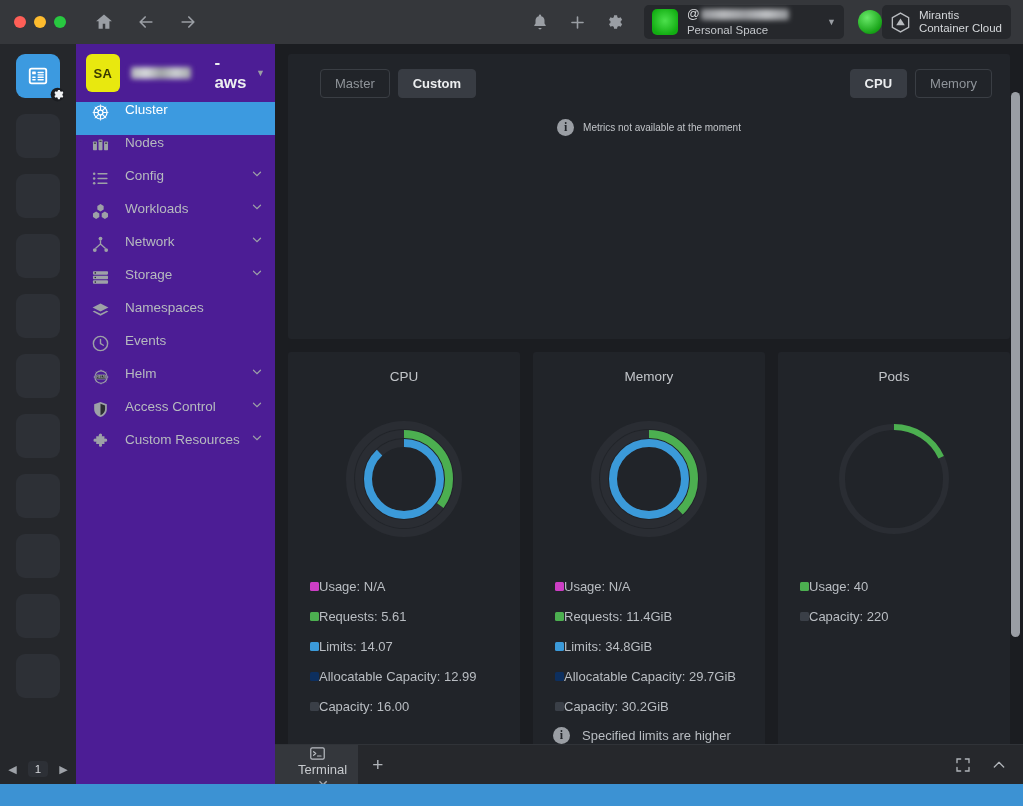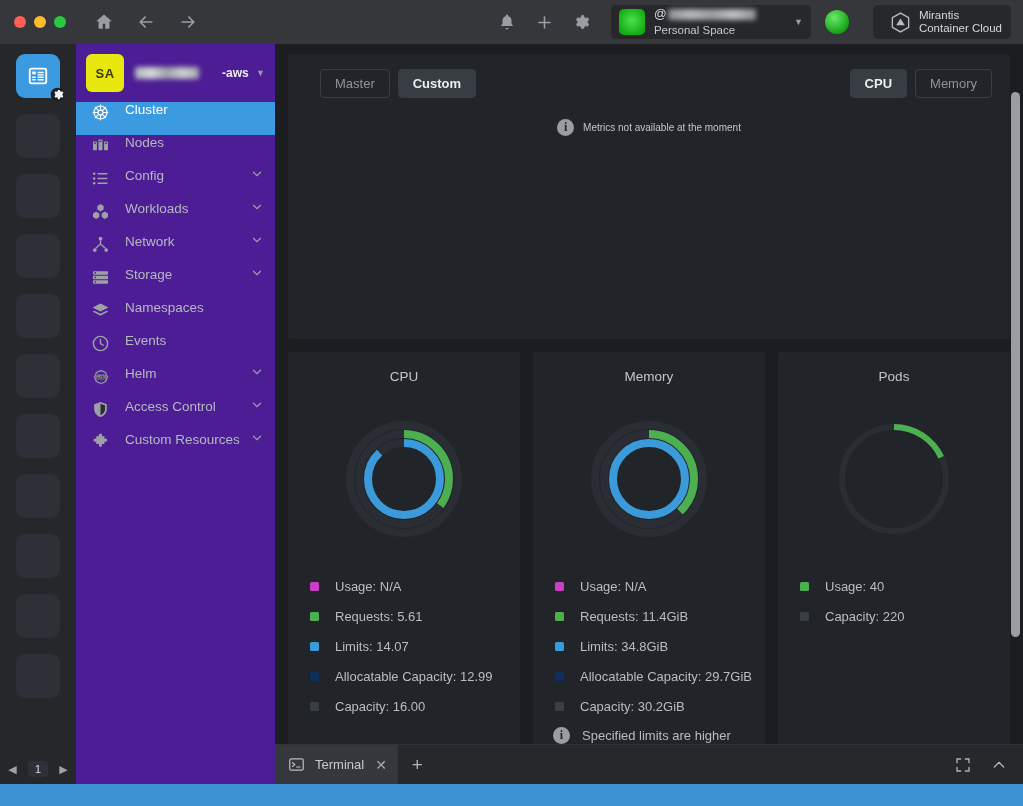--- a/index.html
+++ b/index.html
@@ -41,22 +41,22 @@
   .ws-at { color: #d8dadd; font-size: 12.5px; line-height: 13px; }
   .blur-name { height: 11px; border-radius: 2px; margin-left: 1px;
      background: linear-gradient(90deg,#9a9ca0,#c6c8cb,#a8aaae,#cfd1d4,#9a9ca0);
      filter: blur(2.4px); opacity: .9; }
   .ws-line2 { color: #c3c6ca; font-size: 11.5px; line-height: 14px; margin-top: 1px; }
   .ws-caret { color: #9a9ea4; font-size: 9px; margin-left: 4px; }
 
   .status-orb { margin-left: 14px; width: 24px; height: 24px; border-radius: 50%;
     background: radial-gradient(circle at 38% 32%, #6ae96a 0%, #17a317 70%, #0d7a0d 100%); }
 
-  .brand { margin-left: 24px; margin-right: 12px; height: 34px; background: #26282c; border-radius: 5px;
-    display: flex; align-items: center; padding: 0 9px 0 16px; cursor: pointer; }
+  .brand { margin-left: 0; margin-right: 12px; height: 34px; background: #26282c; border-radius: 5px;
+    display: flex; align-items: center; padding: 0 9px 0 7px; cursor: pointer; }
   .brand-logo { width: 23px; height: 23px; color: #b9bcc0; }
   .brand-txt { margin-left: 7px; color: #d5d8db; font-size: 11.5px; line-height: 13px; }
 
   
   .rail {
     position: absolute; left: 0; top: 44px; width: 76px; height: 740px;
     background: #25272b; display: flex; flex-direction: column; align-items: center; padding-top: 10px;
   }
   .rail-item { width: 44px; height: 44px; border-radius: 9px; margin-bottom: 16px; position: relative;
     background: #2d3036; flex: 0 0 auto; cursor: pointer; }
@@ -71,21 +71,21 @@
 
   
   .sidebar { position: absolute; left: 76px; top: 44px; width: 199px; height: 740px; background: #4c1d95; }
   .cluster-head { height: 58px; display: flex; align-items: center; padding: 0 10px; cursor: pointer; }
   .avatar { width: 38px; height: 38px; border-radius: 6px; background: #e8e80f; color: #3b3b00;
     display: flex; align-items: center; justify-content: center; font-size: 13px; font-weight: bold; letter-spacing:.4px;}
   .cl-name { margin-left: 11px; display: flex; align-items: center; flex: 1; }
   .cl-blur { width: 64px; height: 12px; border-radius: 2px;
      background: linear-gradient(90deg,#b2b5b9,#d6d8db,#9fa2a6,#cbced1,#a5a8ac);
      filter: blur(2.6px); }
-  .cl-suffix { color: #eceef0; font-size: 12px; font-weight: bold; margin-left: 1px; padding-left: 22px; }
+  .cl-suffix { color: #eceef0; font-size: 17px; font-weight: bold; margin-left: 1px; padding-left: 22px; }
   .cl-caret { color: #9a9ea4; font-size: 9px; margin-left: 6px; }
 
   .nav-item { height: 33px; display: flex; align-items: flex-start; padding: 0 12px 0 14px; cursor: pointer; }
   .nav-item.active { background: #3c9ae0; }
   .nav-ic { width: 21px; height: 21px; color: #9da1a7; flex: 0 0 auto; display:flex;align-items:center;justify-content:center; }
   .nav-item.active .nav-ic { color: #ffffff; }
   .nav-lbl { margin-left: 14px; color: #b6babf; font-size: 13.5px; flex: 1; }
   .nav-item.active .nav-lbl { color: #ffffff; }
   .nav-chev { color: #9da1a7; width: 12px; height: 12px; }
 
@@ -105,28 +105,28 @@
     font-family: "Liberation Serif", serif; flex: 0 0 auto; }
   .empty-txt { color: #c2c5c9; font-size: 10px; }
 
   .cards { display: flex; gap: 13px; margin-top: 13px; }
   .card { width: 232px; height: 400px; background: #212429; border-radius: 3px; padding: 17px 0 0 0; }
   .card-title { text-align: center; color: #c2c5c9; font-size: 13.5px; }
   .donut-wrap { height: 185px; display: flex; align-items: center; justify-content: center; margin-top: 2px; }
   .legend { padding: 0 0 0 22px; }
   .lg-row { display: flex; align-items: center; height: 30px; }
   .sw { width: 9px; height: 9px; border-radius: 1.5px; flex: 0 0 auto; }
-  .lg-txt { margin-left: 16px; color: #b9bdc2; font-size: 13px; }
+  .lg-txt { margin-left: 0; color: #b9bdc2; font-size: 13px; }
   .warn { display: flex; align-items: flex-start; padding: 6px 18px 0 20px; gap: 12px; }
   .warn-txt { color: #b9bdc2; font-size: 13px; line-height: 17px; }
 
   
   .termbar { position: absolute; left: 275px; bottom: 22px; width: 748px; height: 40px;
     background: #26282c; display: flex; align-items: center; border-top: 1px solid #303338; }
-  .term-tab { height: 40px; background: #34373c; display: flex; align-items: center; padding: 0 11px 0 13px; cursor: pointer; }
+  .term-tab { height: 40px; background: #34373c; display: flex; align-items: center; padding: 0 11px 0 13px; cursor: pointer; flex-direction: column; }
   .term-ic { width: 17px; height: 17px; color: #b9bdc2; }
   .term-lbl { margin-left: 10px; color: #c7cace; font-size: 13px; }
   .term-x { margin-left: 11px; color: #a5a9ae; font-size: 14px; cursor: pointer; }
   .term-plus { margin-left: 14px; color: #b0b4b9; font-size: 19px; cursor: pointer; line-height: 1; }
   .term-right { margin-left: auto; display: flex; align-items: center; gap: 20px; padding-right: 16px; }
   .term-rbtn { color: #b0b4b9; width: 16px; height: 16px; cursor: pointer; }
   .statusbar { position: absolute; left: 0; bottom: 0; width: 1023px; height: 22px; background: #3c92d3; }
 
   
   .scroll-track { position: absolute; right: 2px; top: 48px; width: 11px; height: 700px; }

